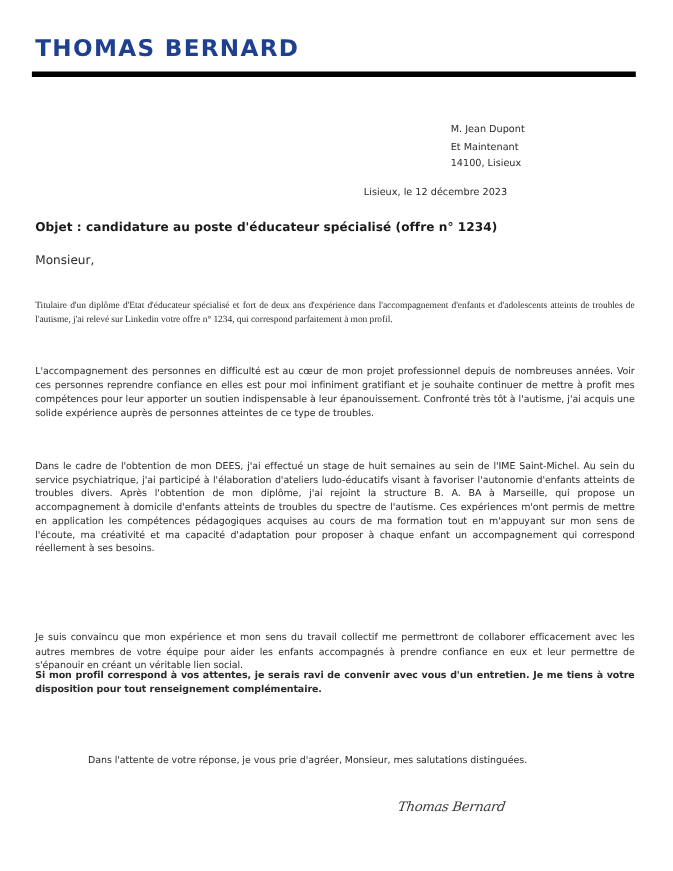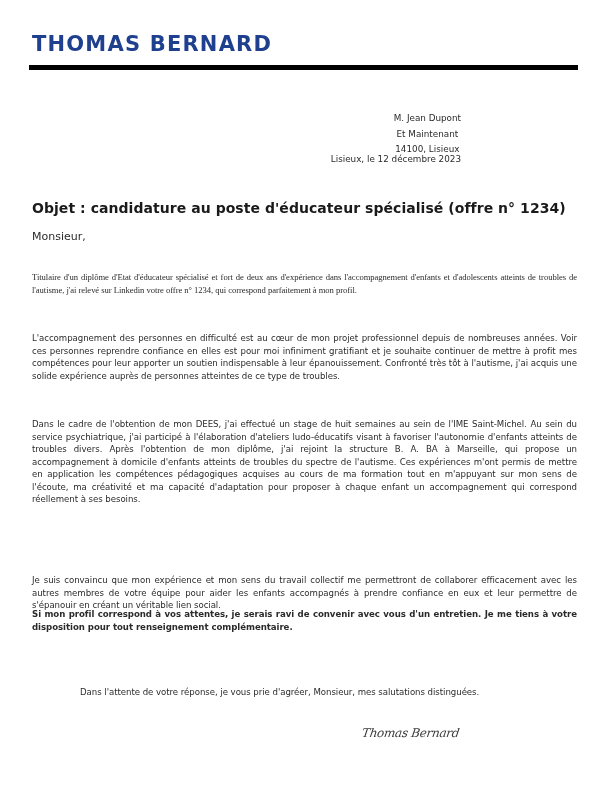--- a/index.html
+++ b/index.html
@@ -43,40 +43,40 @@
       position: absolute;
       left: 32px;
       top: 76px;
       font-size: 8.8px;
       color: #2b2b2b;
       white-space: nowrap;
       letter-spacing: -0.1px;
     }
     .recipient {
       position: absolute;
-      right: 32px;
+      right: 16px;
       top: 111px;
-      text-align: center;
+      text-align: left;
       font-size: 8.8px;
       line-height: 15.5px;
       color: #2b2b2b;
     }
     .date {
       position: absolute;
       right: 32px;
-      top: 154px;
+      top: 170px;
       font-size: 8.8px;
       color: #2b2b2b;
       white-space: nowrap;
     }
     .subject {
       position: absolute;
       left: 32px;
       top: 200px;
-      font-size: 14px;
+      font-size: 11px;
       font-weight: bold;
       color: #1a1a1a;
       white-space: nowrap;
       letter-spacing: 0.05px;
     }
     .salutation {
       position: absolute;
       left: 32px;
       top: 230px;
       font-size: 11px;

